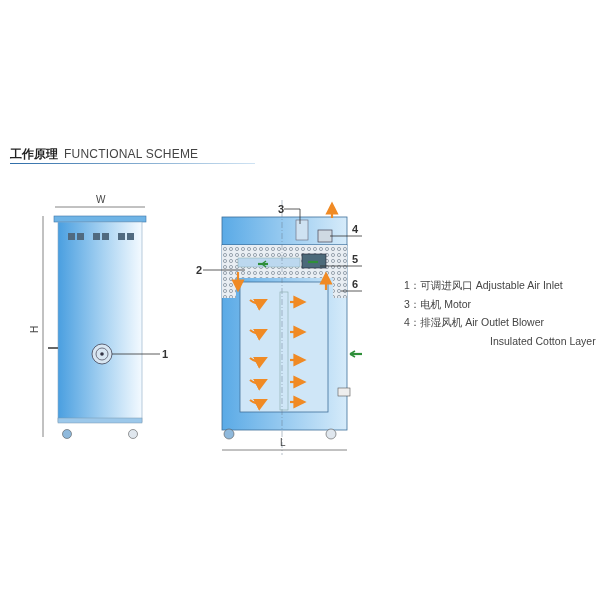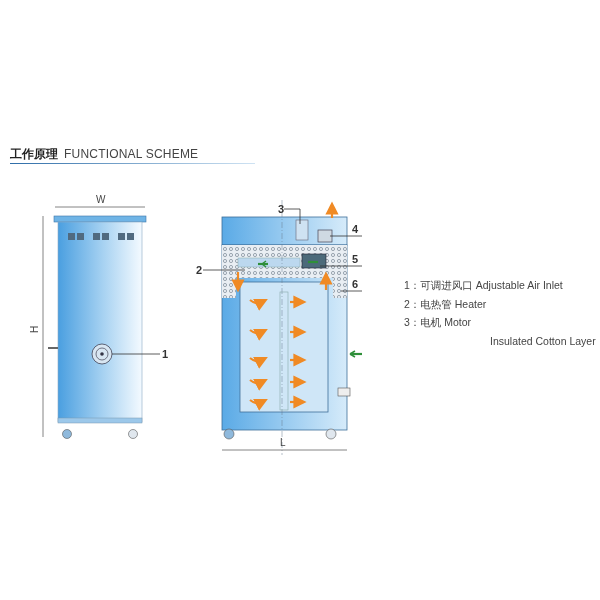--- a/index.html
+++ b/index.html
@@ -124,16 +124,16 @@
       <text x="278" y="213">3</text>
       <text x="352" y="233">4</text>
       <text x="352" y="263">5</text>
       <text x="352" y="288">6</text>
     </g>
   </g>
 </svg>
 
 <div class="legend">
   <div class="row"><span>1：</span><span>可调进风口</span> <span>Adjustable Air Inlet</span></div>
-  <div class="row"><span>2：</span><span>电热管</span> <span>Heater</span></div>
   <div class="row"><span>3：</span><span>电机</span> <span>Motor</span></div>
+  <div class="row"><span>4：</span><span>排湿风机</span> <span>Air Outlet Blower</span></div>
   <div class="row cont">Insulated Cotton Layer</div>
 </div>
 
 </body></html>

